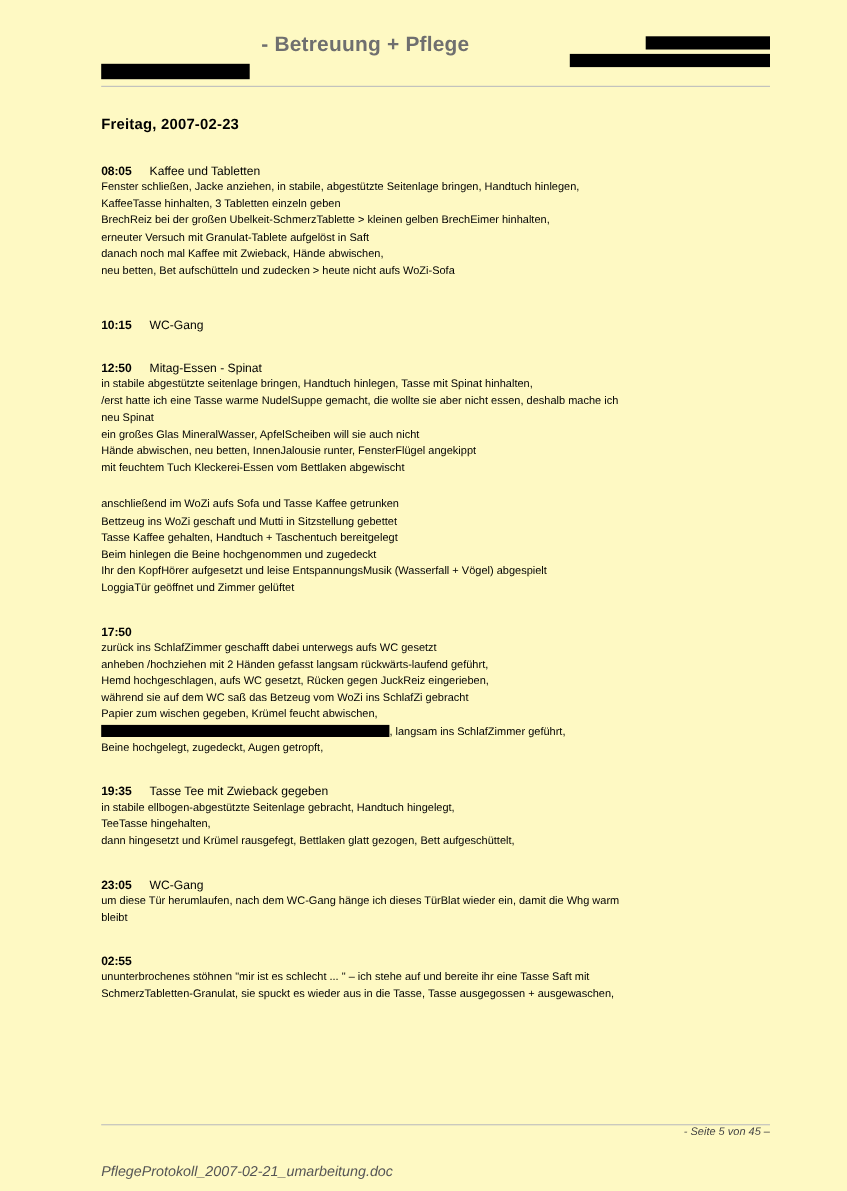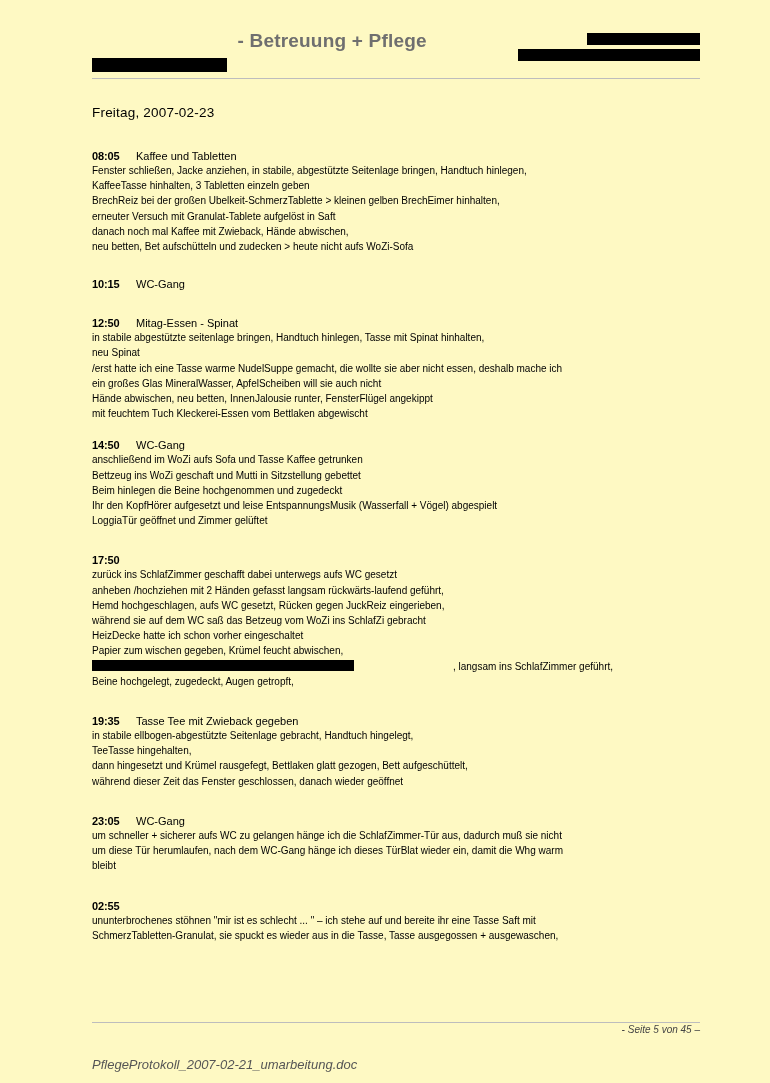--- a/index.html
+++ b/index.html
@@ -84,21 +84,21 @@
   }
   
   .content {
     position: absolute;
     left: 92px;
     top: 105px;
     width: 620px;
   }
   .doc-date {
     font-size: 13.5px;
-    font-weight: normal;
+    font-weight: bold;
     letter-spacing: 0.2px;
     margin-bottom: 30px;
   }
   .entry {
     margin-bottom: 21px;
     position: relative;
   }
   .entry-head {
     font-size: 11px;
     margin-bottom: 1px;
@@ -115,21 +115,20 @@
   }
   .entry-lines {
     font-size: 10px;
     line-height: 15.2px;
   }
   .entry-lines div {
     white-space: nowrap;
   }
   .line-redacted {
     position: relative;
-    text-align: center;
   }
   .line-redacted .redact-inline {
     position: absolute;
     left: 0;
     top: 1px;
     width: 262px;
     height: 11px;
     background: #000;
   }
   
@@ -183,90 +182,85 @@
       <div class="entry-lines">
         <div>Fenster schließen,  Jacke anziehen,  in stabile, abgestützte Seitenlage bringen,  Handtuch hinlegen,</div>
         <div>KaffeeTasse hinhalten,  3 Tabletten einzeln geben</div>
         <div>BrechReiz bei der großen Ubelkeit-SchmerzTablette &gt; kleinen gelben BrechEimer hinhalten,</div>
         <div>erneuter Versuch mit Granulat-Tablete aufgelöst in Saft</div>
         <div>danach noch mal Kaffee mit Zwieback,  Hände abwischen,</div>
         <div>neu betten,  Bet aufschütteln und zudecken  &gt; heute nicht aufs WoZi-Sofa</div>
       </div>
     </div>
 
-    <div class="entry" style="margin-bottom:27px;margin-top:24px;">
+    <div class="entry" style="margin-bottom:27px;margin-top:36px;">
       <div class="entry-head">
         <span class="entry-time">10:15</span><span class="entry-title">WC-Gang</span>
       </div>
     </div>
 
     <div class="entry" style="margin-bottom:18px;">
       <div class="entry-head">
         <span class="entry-time">12:50</span><span class="entry-title">Mitag-Essen - Spinat</span>
       </div>
       <div class="entry-lines">
         <div>in stabile abgestützte seitenlage bringen,  Handtuch hinlegen,  Tasse mit Spinat hinhalten,</div>
+        <div>/erst hatte ich eine Tasse warme NudelSuppe gemacht, die wollte sie aber nicht essen, deshalb mache ich</div>
         <div>neu Spinat</div>
-        <div>/erst hatte ich eine Tasse warme NudelSuppe gemacht, die wollte sie aber nicht essen, deshalb mache ich</div>
         <div>ein großes Glas MineralWasser,  ApfelScheiben will sie auch nicht</div>
         <div>Hände abwischen,  neu betten,  InnenJalousie runter,  FensterFlügel angekippt</div>
         <div>mit feuchtem Tuch Kleckerei-Essen vom Bettlaken abgewischt</div>
       </div>
     </div>
 
     <div class="entry" style="margin-bottom:26px;">
-      <div class="entry-head">
-        <span class="entry-time">14:50</span><span class="entry-title">WC-Gang</span>
-      </div>
       <div class="entry-lines">
         <div>anschließend im WoZi aufs Sofa und Tasse Kaffee getrunken</div>
         <div>Bettzeug ins WoZi geschaft und Mutti in Sitzstellung gebettet</div>
+        <div>Tasse Kaffee gehalten,  Handtuch + Taschentuch bereitgelegt</div>
         <div>Beim hinlegen die Beine hochgenommen und zugedeckt</div>
         <div>Ihr den KopfHörer aufgesetzt und leise EntspannungsMusik (Wasserfall + Vögel) abgespielt</div>
         <div>LoggiaTür geöffnet und Zimmer gelüftet</div>
       </div>
     </div>
 
     <div class="entry" style="margin-bottom:26px;">
       <div class="entry-head">
         <span class="entry-time">17:50</span><span class="entry-title"></span>
       </div>
       <div class="entry-lines">
         <div>zurück ins SchlafZimmer geschafft  dabei unterwegs aufs WC gesetzt</div>
         <div>anheben /hochziehen mit 2 Händen gefasst langsam rückwärts-laufend geführt,</div>
         <div>Hemd hochgeschlagen,  aufs WC gesetzt,  Rücken gegen JuckReiz eingerieben,</div>
         <div>während sie auf dem WC saß das Betzeug vom WoZi ins SchlafZi gebracht</div>
-        <div>HeizDecke hatte ich schon vorher eingeschaltet</div>
         <div>Papier zum wischen gegeben,  Krümel feucht abwischen,</div>
         <div class="line-redacted">
           <span class="redact-inline"></span>
           <span style="display:inline-block;width:262px;">&nbsp;</span><span>, langsam ins SchlafZimmer geführt,</span>
         </div>
         <div>Beine hochgelegt,  zugedeckt,  Augen getropft,</div>
       </div>
     </div>
 
     <div class="entry" style="margin-bottom:26px;">
       <div class="entry-head">
         <span class="entry-time">19:35</span><span class="entry-title">Tasse Tee mit Zwieback gegeben</span>
       </div>
       <div class="entry-lines">
         <div>in stabile ellbogen-abgestützte Seitenlage gebracht,  Handtuch hingelegt,</div>
         <div>TeeTasse hingehalten,</div>
         <div>dann hingesetzt und Krümel rausgefegt,  Bettlaken glatt gezogen,  Bett aufgeschüttelt,</div>
-        <div>während dieser Zeit das Fenster geschlossen, danach wieder geöffnet</div>
       </div>
     </div>
 
     <div class="entry" style="margin-bottom:26px;">
       <div class="entry-head">
         <span class="entry-time">23:05</span><span class="entry-title">WC-Gang</span>
       </div>
       <div class="entry-lines">
-        <div>um schneller + sicherer aufs WC zu gelangen hänge ich die SchlafZimmer-Tür aus,  dadurch muß sie nicht</div>
         <div>um diese Tür herumlaufen,  nach dem WC-Gang hänge ich dieses TürBlat wieder ein, damit die Whg warm</div>
         <div>bleibt</div>
       </div>
     </div>
 
     <div class="entry">
       <div class="entry-head">
         <span class="entry-time">02:55</span><span class="entry-title"></span>
       </div>
       <div class="entry-lines">

